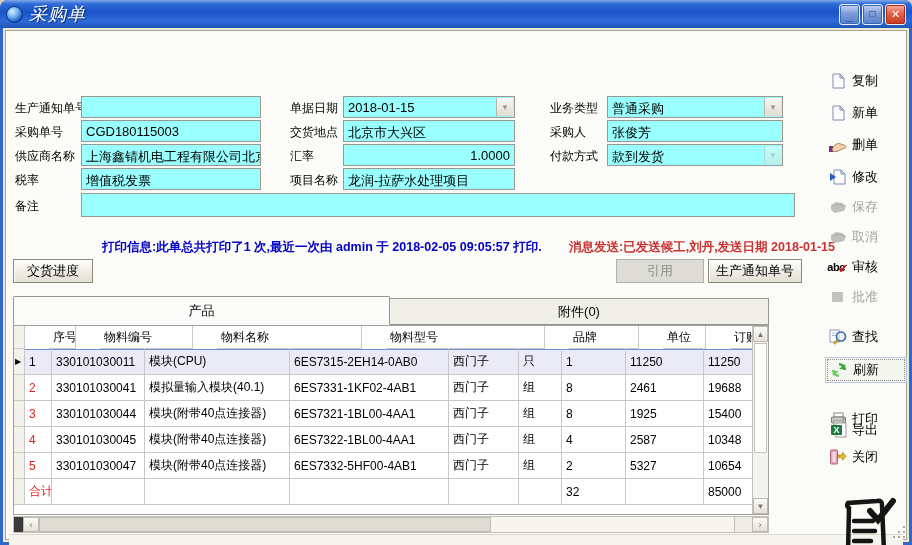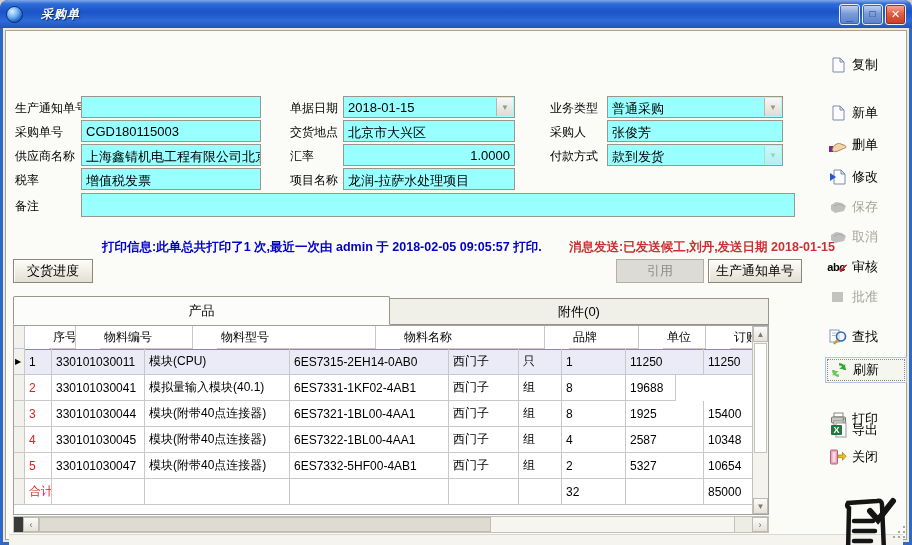--- a/index.html
+++ b/index.html
@@ -1,21 +1,21 @@
 <!DOCTYPE html>
 <html><head>
 <meta charset="utf-8">
 <style>
   * { box-sizing: border-box; margin: 0; padding: 0; }
   html,body { background:#D4D0C8; font-family:"Liberation Sans","DejaVu Sans",sans-serif; }
   .window { position:relative; width:912px; height:545px; background:#2E68C8; border-radius:8px 8px 0 0; overflow:hidden; }
   .titlebar { position:absolute; left:0; top:0; right:0; height:28px;
     background:linear-gradient(to bottom,#7FA9E8 0%,#2E6BD8 14%,#1A54C8 42%,#2E6BD8 75%,#1E55B8 100%);
     display:flex; align-items:center; padding:0 6px; border-radius:8px 8px 0 0; }
-  .title-text { color:#fff; font-weight:bold; font-size:12px; margin-left:18px; text-shadow:1px 1px 1px #0A2A6A; font-style:italic; letter-spacing:1px;}
+  .title-text { color:#fff; font-weight:normal; font-size:18px; margin-left:6px; text-shadow:1px 1px 1px #0A2A6A; font-style:italic; letter-spacing:1px;}
   .globe { width:17px; height:17px; border-radius:50%;
     background:radial-gradient(circle at 35% 30%, #D8F0FF, #6FB0F0 40%, #1E62C8 72%, #0A3A8A); border:1px solid #0A3070;}
   .caption-btns { margin-left:auto; display:flex; gap:2px; }
   .cbtn { width:21px; height:21px; border-radius:3px; border:1px solid #E8F0FC; font-size:11px; font-weight:bold;
     display:flex; align-items:center; justify-content:center; color:#fff;
     background:linear-gradient(to bottom,#C8D8F4,#7C9CD8 45%,#5A80C8); box-shadow:inset 0 0 0 1px #3A66B8; }
   .cbtn .g { color:#123A8A; margin-top:4px; font-size:13px; line-height:6px;}
   .cbtn.max .g { margin-top:0; font-size:10px;}
   .cbtn.close { background:linear-gradient(to bottom,#F4B0A0,#E06048 45%,#C83A22); box-shadow:inset 0 0 0 1px #A82A12;}
   .client { position:absolute; left:3px; right:3px; top:28px; bottom:3px; background:#ECE9D8; }
@@ -146,22 +146,22 @@
   <div class="tabstrip">
     <div class="tab active" style="left:0;width:377px">产品</div>
     <div class="tab inactive" style="left:377px;width:379px">附件(0)</div>
   </div>
 
   <div class="grid">
     <div class="grow head" id="grid-head">
           <div class="gc sel" style="width: 11px;"></div>
           <div class="gc" style="width: 27px;">序号</div>
           <div class="gc" style="width: 93px;">物料编号</div>
+          <div class="gc" style="width: 145px;">物料名称</div>
           <div class="gc" style="width: 159px;">物料型号</div>
-          <div class="gc" style="width: 145px;">物料名称</div>
           <div class="gc" style="width: 70px;">品牌</div>
           <div class="gc" style="width: 43px;">单位</div>
           <div class="gc" style="width: 64px;">订购数量</div>
           <div class="gc" style="width: 78px;">含税单价</div>
           <div class="gc" style="width: 50px;">含税金额</div>
         </div>
     <div id="grid-body">
           <div class="grow selected">
             <div class="gc sel" style="width: 11px;">▶</div>
             <div class="gc" style="width: 27px;">1</div>
@@ -176,20 +176,21 @@
           </div>
           <div class="grow">
             <div class="gc sel" style="width: 11px;"></div>
             <div class="gc red" style="width: 27px;">2</div>
             <div class="gc" style="width: 93px;">330101030041</div>
             <div class="gc" style="width: 145px;">模拟量输入模块(40.1)</div>
             <div class="gc" style="width: 159px;">6ES7331-1KF02-4AB1</div>
             <div class="gc" style="width: 70px;">西门子</div>
             <div class="gc" style="width: 43px;">组</div>
             <div class="gc" style="width: 64px;">8</div>
+            <div class="gc" style="width: 78px;">2461</div>
             <div class="gc" style="width: 50px;">19688</div>
           </div>
           <div class="grow">
             <div class="gc sel" style="width: 11px;"></div>
             <div class="gc red" style="width: 27px;">3</div>
             <div class="gc" style="width: 93px;">330101030044</div>
             <div class="gc" style="width: 145px;">模块(附带40点连接器)</div>
             <div class="gc" style="width: 159px;">6ES7321-1BL00-4AA1</div>
             <div class="gc" style="width: 70px;">西门子</div>
             <div class="gc" style="width: 43px;">组</div>
@@ -274,21 +275,21 @@
   <div class="grip">
     <i style="right:0;bottom:0"></i>
         <i style="right:5px;bottom:0"></i>
         <i style="right:10px;bottom:0"></i>
     <i style="right:0;bottom:5px"></i>
         <i style="right:5px;bottom:5px"></i>
         <i style="right:0;bottom:10px"></i>
   </div>
 
   <div id="sidebar">
-        <div class="side-btn" style="top: 24px;">
+        <div class="side-btn" style="top: 40px;">
           <span class="icn">
             <svg width="15" height="16" viewBox="0 0 15 16">
               <path d="M2 1 h7 l4 4 v10 h-11 z" fill="#FDFDFD" stroke="#7A8BB5"></path>
               <path d="M9 1 l4 4 h-4 z" fill="#D8E0F0" stroke="#7A8BB5"></path>
             </svg>
           </span>
           <span>复制</span>
         </div>
         <div class="side-btn" style="top: 72px;">
           <span class="icn">

